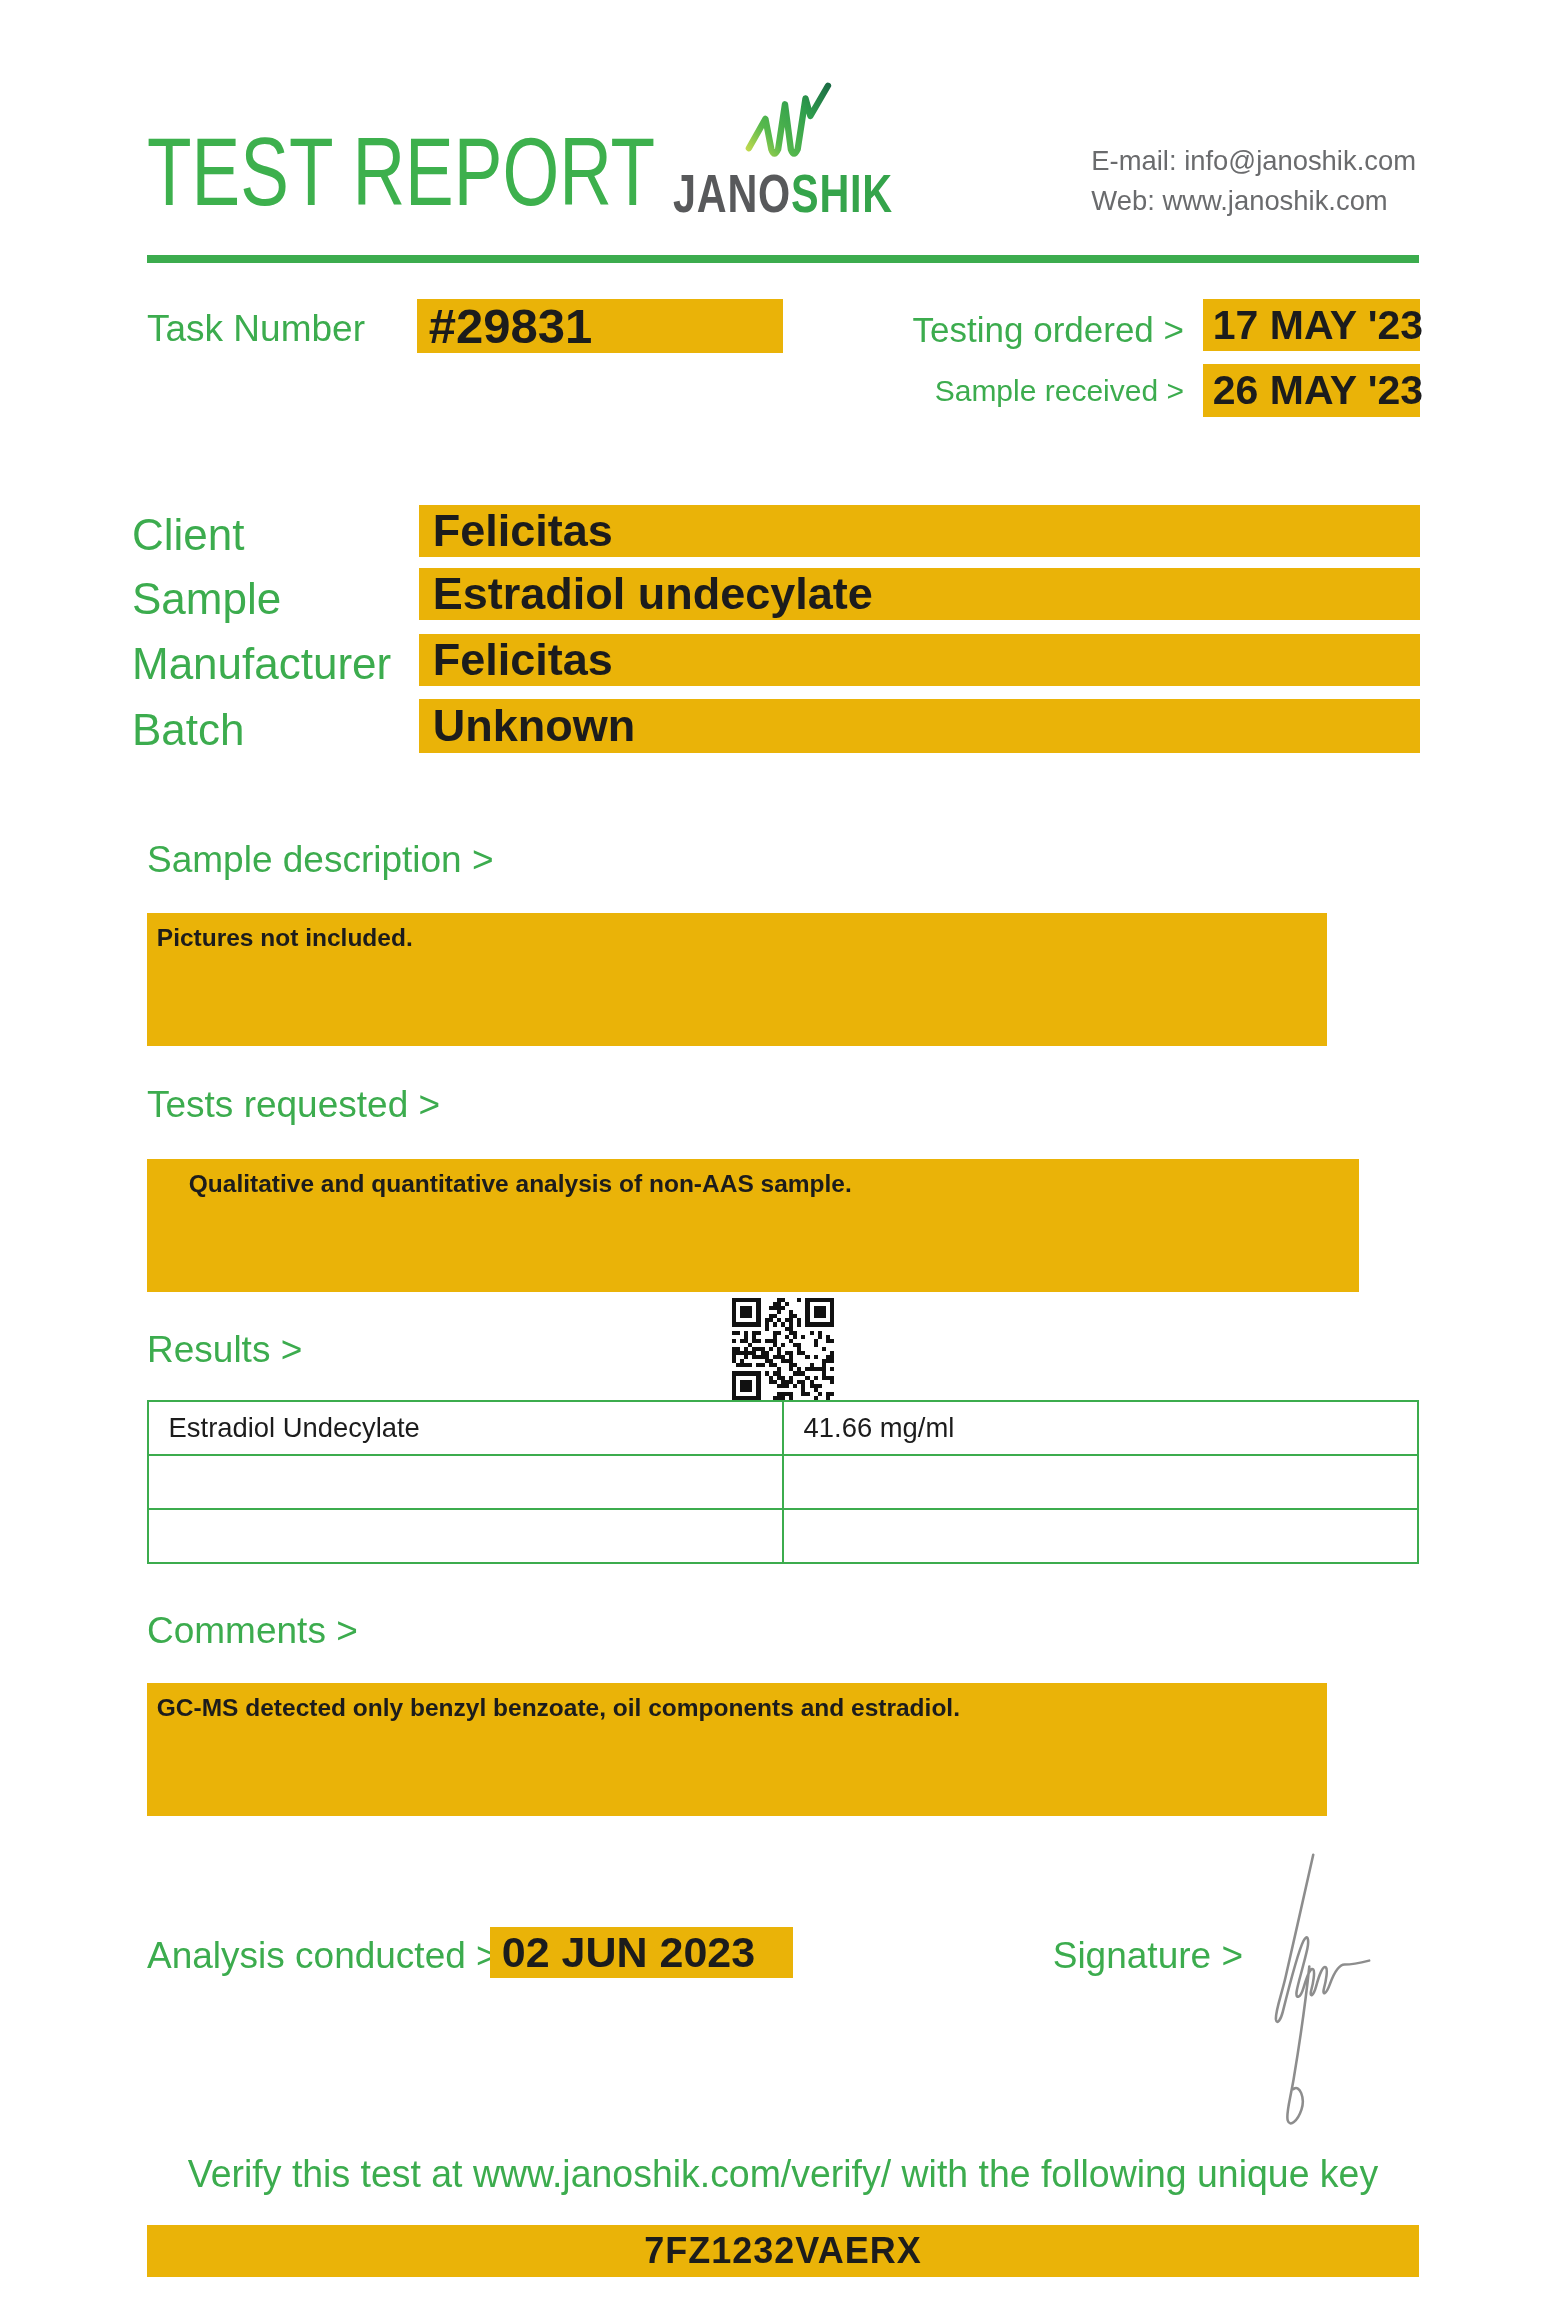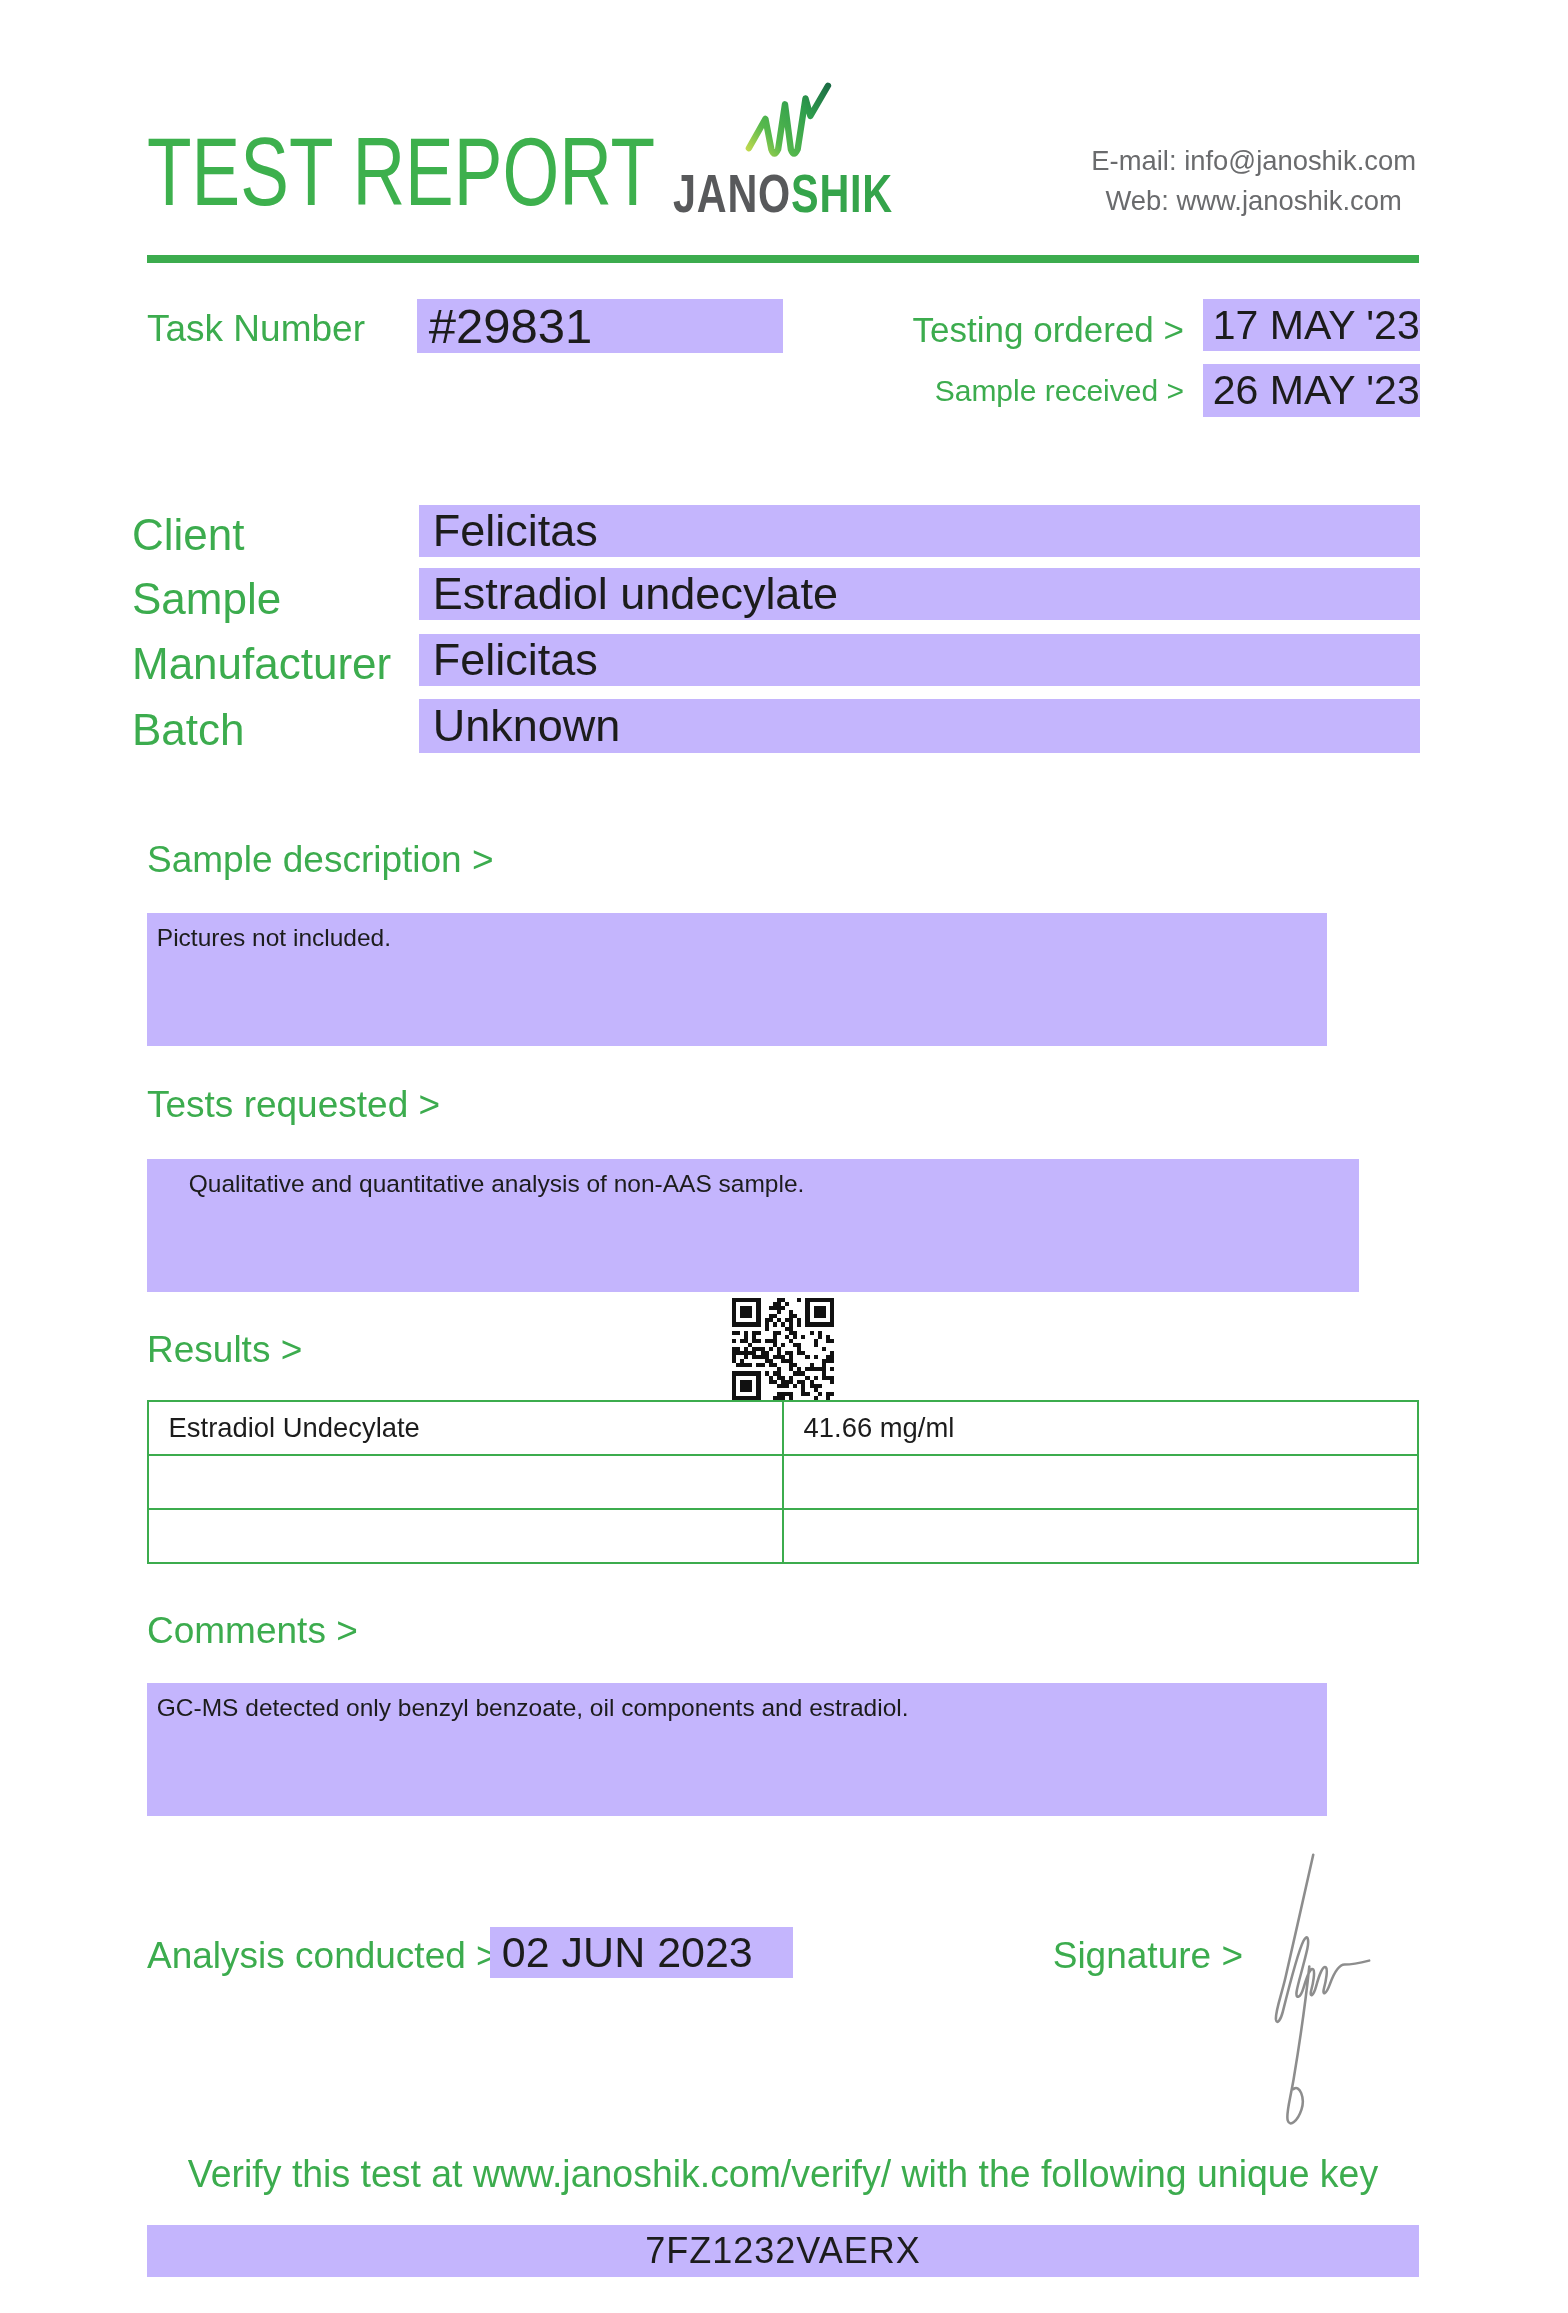--- a/index.html
+++ b/index.html
@@ -1,34 +1,34 @@
 <!DOCTYPE html>
 <html><head>
 <meta charset="utf-8">
 <style>
   html,body{margin:0;padding:0;background:#ffffff;}
   .page{
     position:relative;width:1568px;height:2313px;background:#ffffff;
     font-family:"Liberation Sans",sans-serif;color:#1c1c1c;overflow:hidden;
   }
   .abs{position:absolute;}
-  .graybox{background:#c4b5fd;}
+  .graybox{background:#eab308;font-weight:bold;}
   
   .report-title{
     left:147px;top:125px;font-size:96px;line-height:94px;color:#3db04d;
     transform:scaleX(0.76);transform-origin:left top;white-space:nowrap;letter-spacing:0px;
   }
   .logo-icon{left:735px;top:74px;}
   .logo-word{
     left:626px;top:163px;width:314px;text-align:center;font-size:53px;font-weight:bold;
     transform:scaleX(0.78);transform-origin:center top;white-space:nowrap;letter-spacing:1px;
   }
   .logo-word .jano{color:#58595b;}
   .logo-word .shik{color:#35a44b;}
-  .contact{right:152px;top:141px;text-align:center;font-size:27.4px;line-height:40px;color:#6a6b6d;}
+  .contact{right:152px;top:141px;text-align:left;font-size:27.4px;line-height:40px;color:#6a6b6d;}
   .rule{left:147px;top:255px;width:1272px;height:7.8px;background:#3cac4e;}
   
   .lbl{color:#3cac4e;white-space:nowrap;}
   .task-label{left:147px;top:308px;font-size:37px;}
   .task-box{left:417px;top:299px;width:366px;height:54px;display:flex;align-items:center;}
   .task-box span{font-size:49px;padding-left:11.8px;}
   .ord-label-1{left:843px;top:310px;width:341px;text-align:right;font-size:35px;}
   .ord-label-2{left:843px;top:374px;width:341px;text-align:right;font-size:30px;}
   .ord-box-1{left:1203px;top:299px;width:217px;height:52px;display:flex;align-items:center;}
   .ord-box-2{left:1203px;top:364px;width:217px;height:53px;display:flex;align-items:center;}

